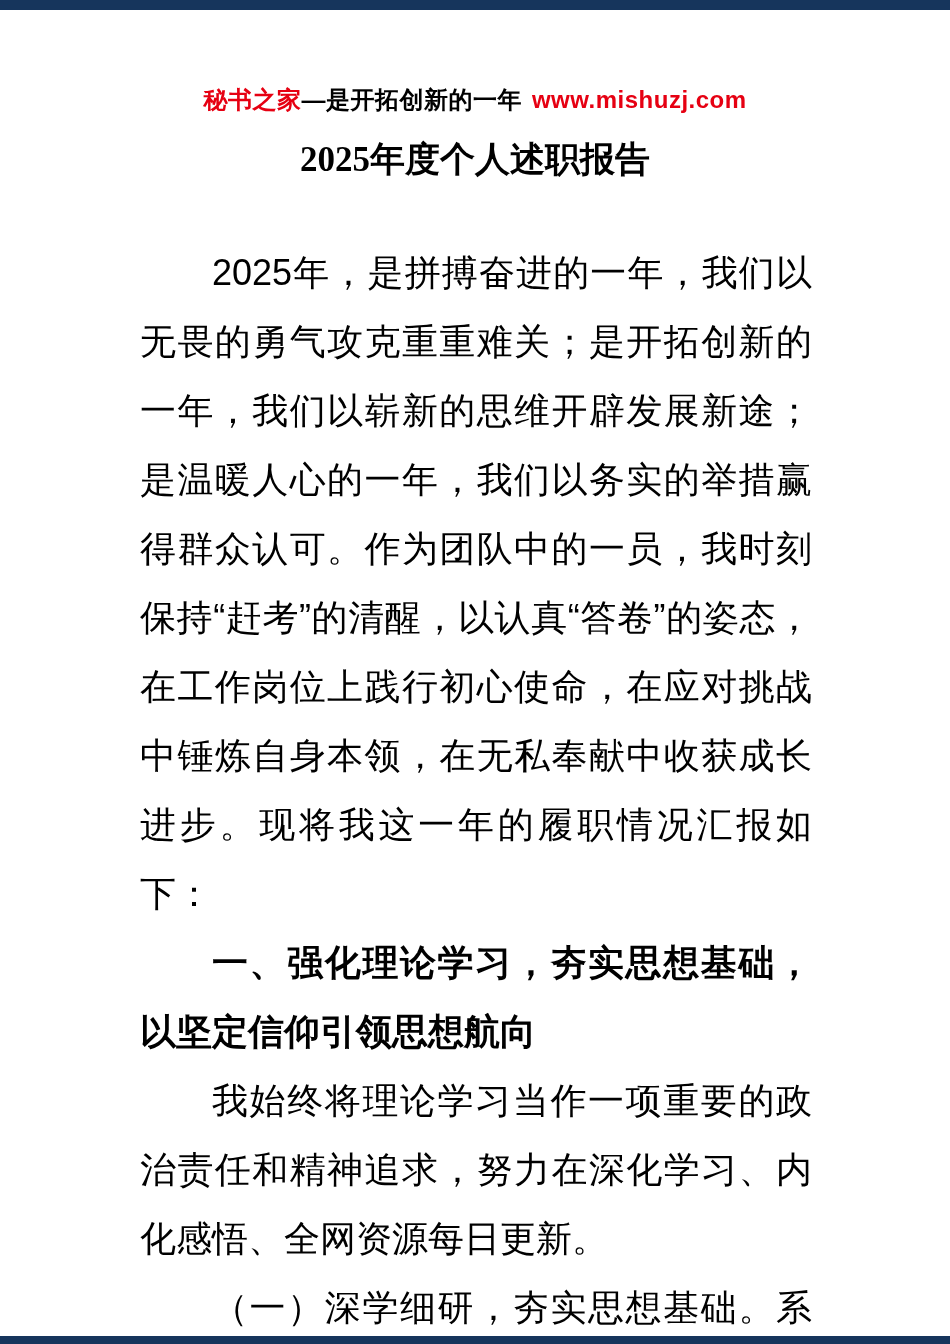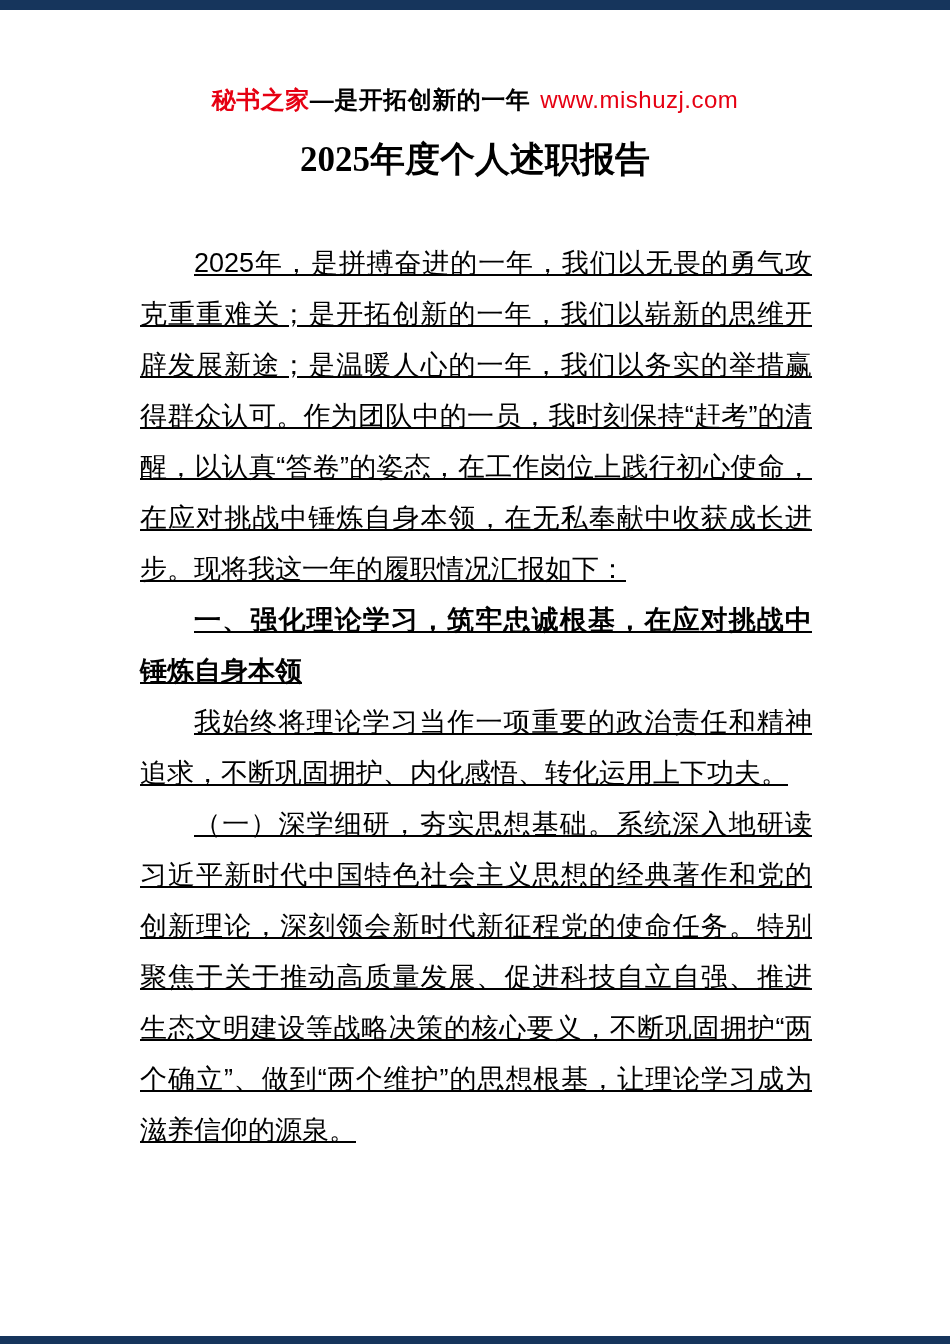--- a/index.html
+++ b/index.html
@@ -21,57 +21,56 @@
     text-align:center;
     font-size:24px;
     font-weight:bold;
     letter-spacing:0.5px;
     white-space:nowrap;
   }
   .site-header .brand{font-weight:bold;}
   .site-header .url{
     margin-left:10px;
     text-decoration:none;
-    font-weight:normal;
+    font-weight:bold;
   }
   .doc-title{
     position:absolute;top:136px;left:0;width:950px;
     margin:0;
     text-align:center;
     font-family:"Liberation Serif", serif;
     font-size:35px;
     font-weight:bold;
     color:#000;
   }
   .doc-content{
     position:absolute;top:238px;left:140px;width:672px;
   }
   .para{
     margin:0;
-    font-size:27px;
-    line-height:51px;
+    font-size:36px;
+    line-height:69px;
     text-align:justify;
     text-indent:2em;
     color:#000;
     word-break:break-all;
-    text-decoration:underline;
   }
   .para.heading{font-weight:bold;}
 </style>
 </head>
 <body>
 
 <div class="edge-bar top" style="background: rgb(22, 53, 92);"></div>
 
 <div class="site-header">
   <span class="brand" style="color: rgb(230, 0, 18); font-family: Liberation Serif, serif;">秘书之家</span><span class="tagline">—是开拓创新的一年</span><a class="url" href="#" style="color: rgb(230, 0, 18);">www.mishuzj.com</a>
 </div>
 
 <h1 class="doc-title">2025年度个人述职报告</h1>
 
 <div class="doc-content" id="doc-content">
     <p class="para body">2025年，是拼搏奋进的一年，我们以无畏的勇气攻克重重难关；是开拓创新的一年，我们以崭新的思维开辟发展新途；是温暖人心的一年，我们以务实的举措赢得群众认可。作为团队中的一员，我时刻保持“赶考”的清醒，以认真“答卷”的姿态，在工作岗位上践行初心使命，在应对挑战中锤炼自身本领，在无私奉献中收获成长进步。现将我这一年的履职情况汇报如下：</p>
-    <p class="para heading">一、强化理论学习，筑牢忠诚根基，在应对挑战中锤炼自身本领</p>
-    <p class="para body">我始终将理论学习当作一项重要的政治责任和精神追求，不断巩固拥护、内化感悟、转化运用上下功夫。</p>
+    <p class="para heading">一、强化理论学习，夯实思想基础，以坚定信仰引领思想航向</p>
+    <p class="para body">我始终将理论学习当作一项重要的政治责任和精神追求，努力在深化学习、内化感悟、全网资源每日更新。</p>
     <p class="para body">（一）深学细研，夯实思想基础。系统深入地研读习近平新时代中国特色社会主义思想的经典著作和党的创新理论，深刻领会新时代新征程党的使命任务。特别聚焦于关于推动高质量发展、促进科技自立自强、推进生态文明建设等战略决策的核心要义，不断巩固拥护“两个确立”、做到“两个维护”的思想根基，让理论学习成为滋养信仰的源泉。</p>
   </div>
 
 <div class="edge-bar bottom" style="background: rgb(22, 53, 92);"></div>
 
 </body></html>

